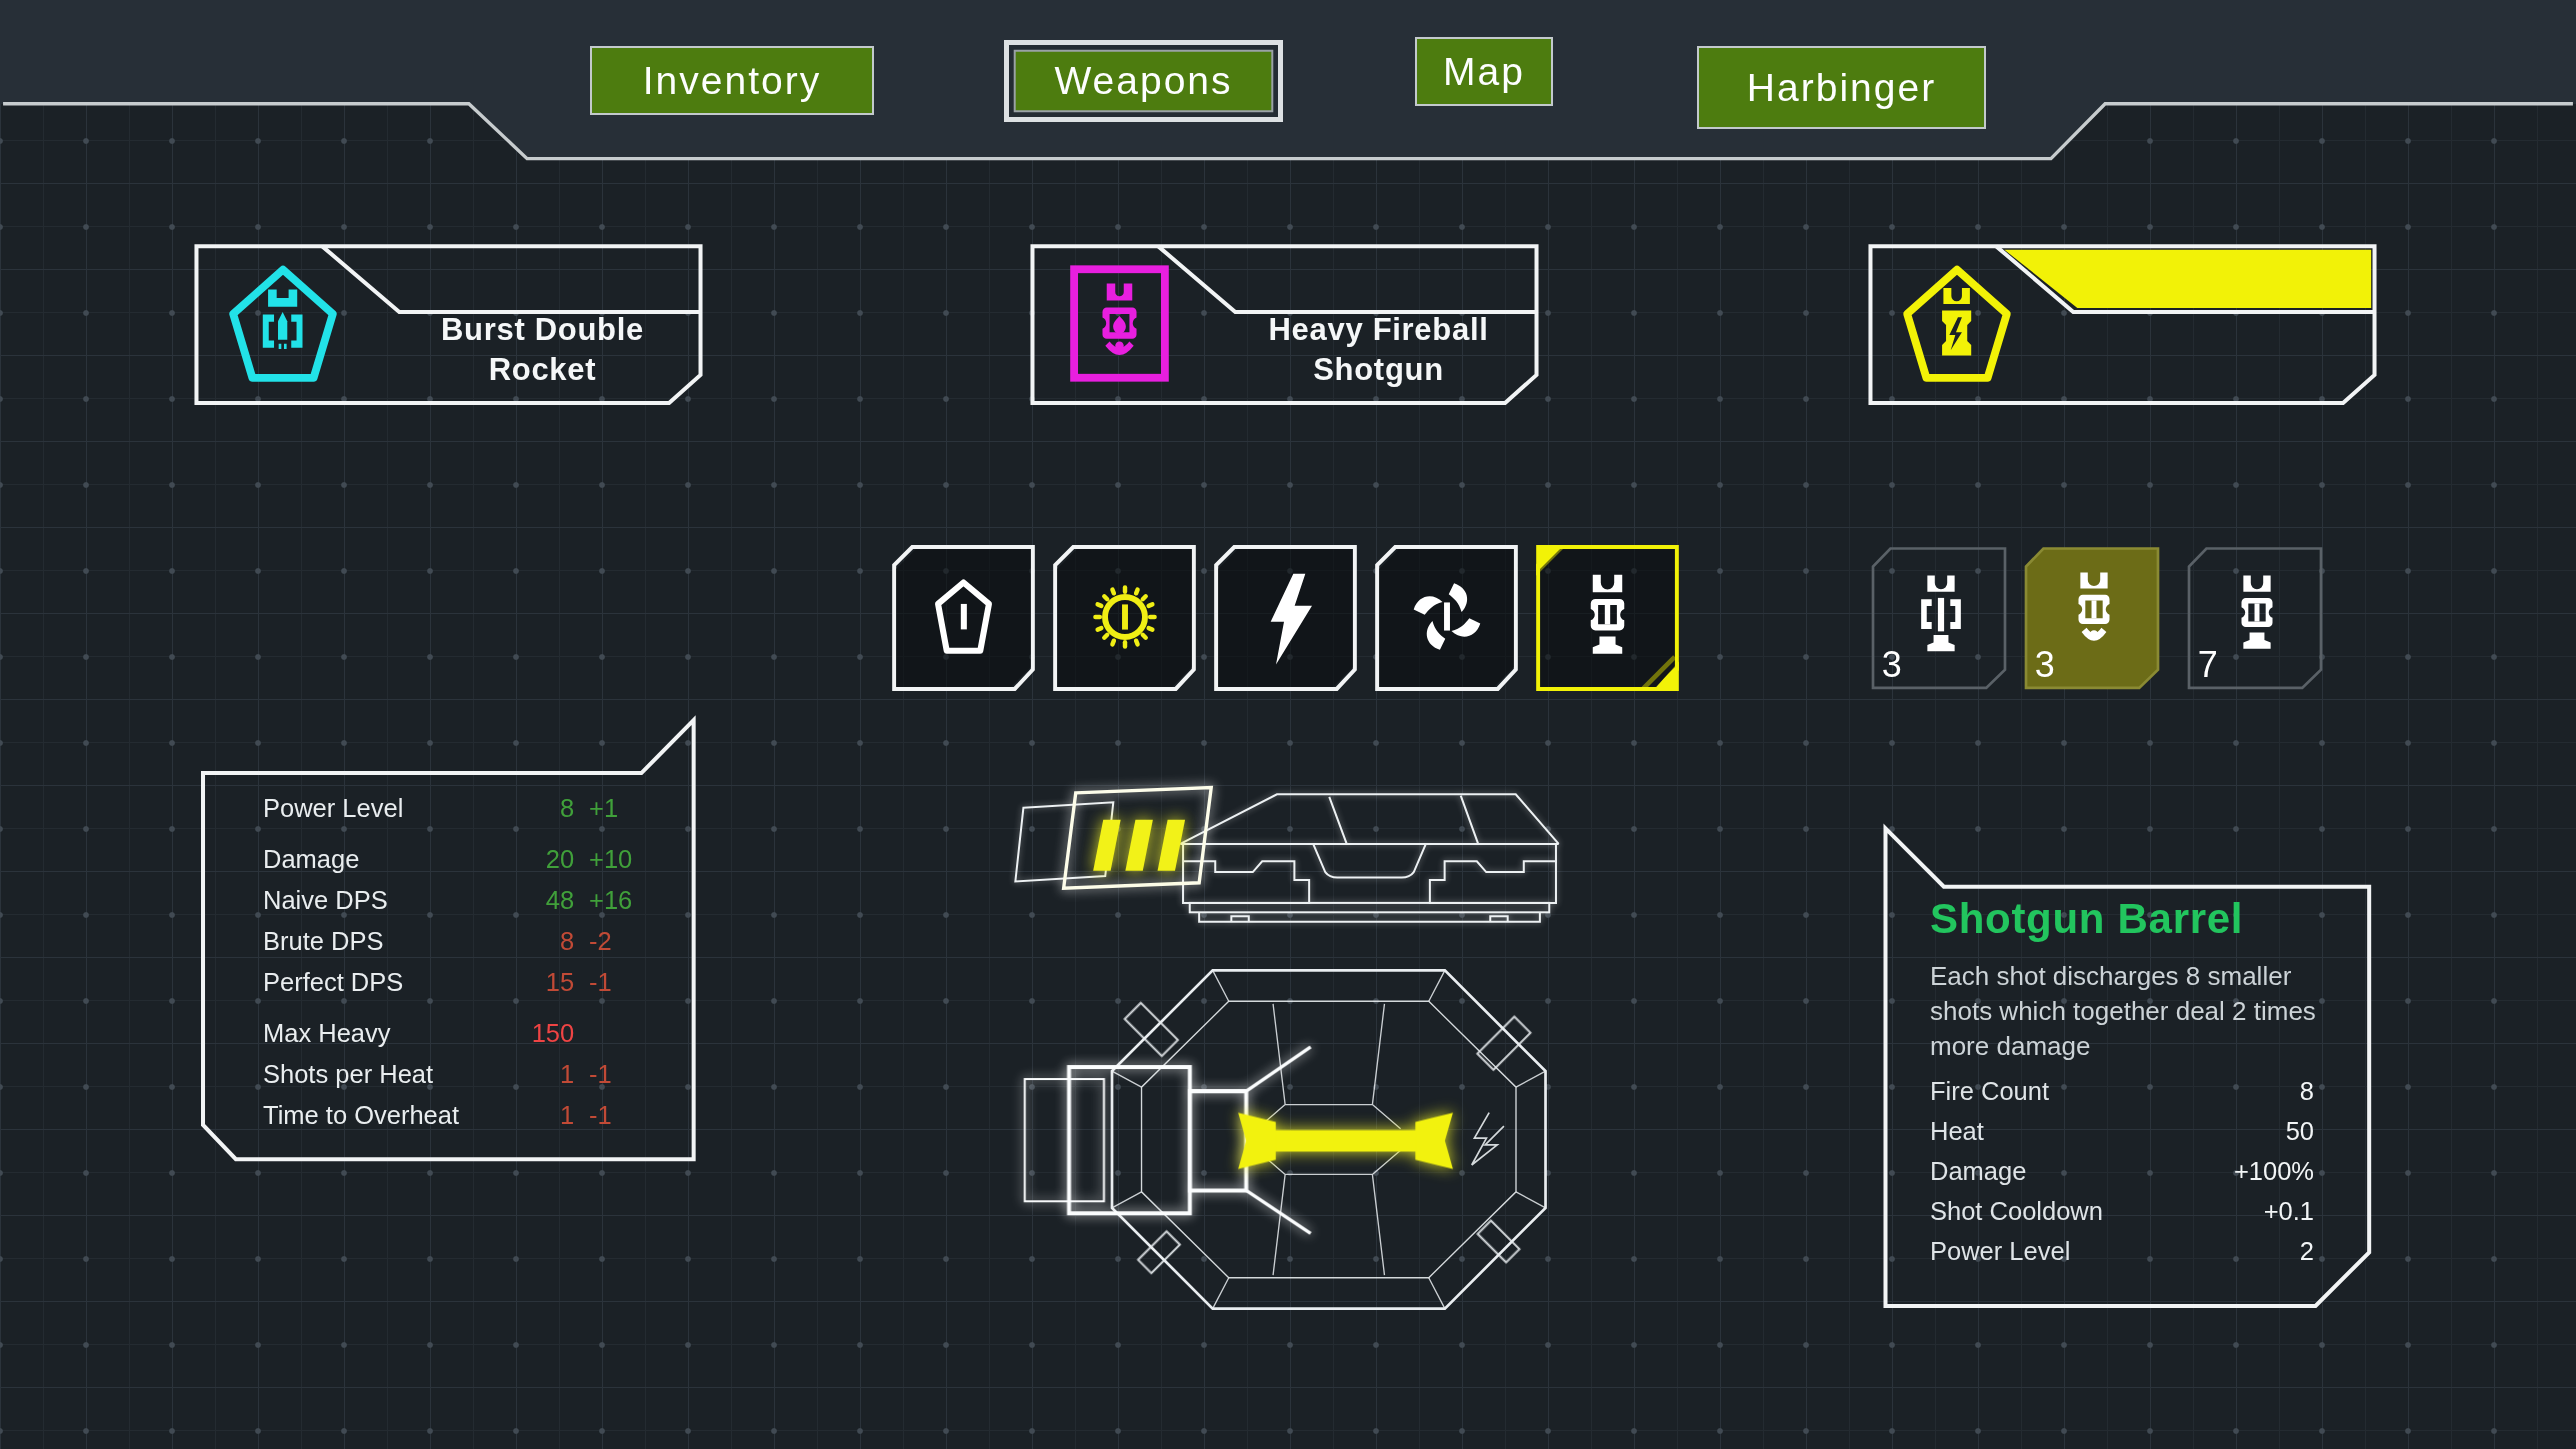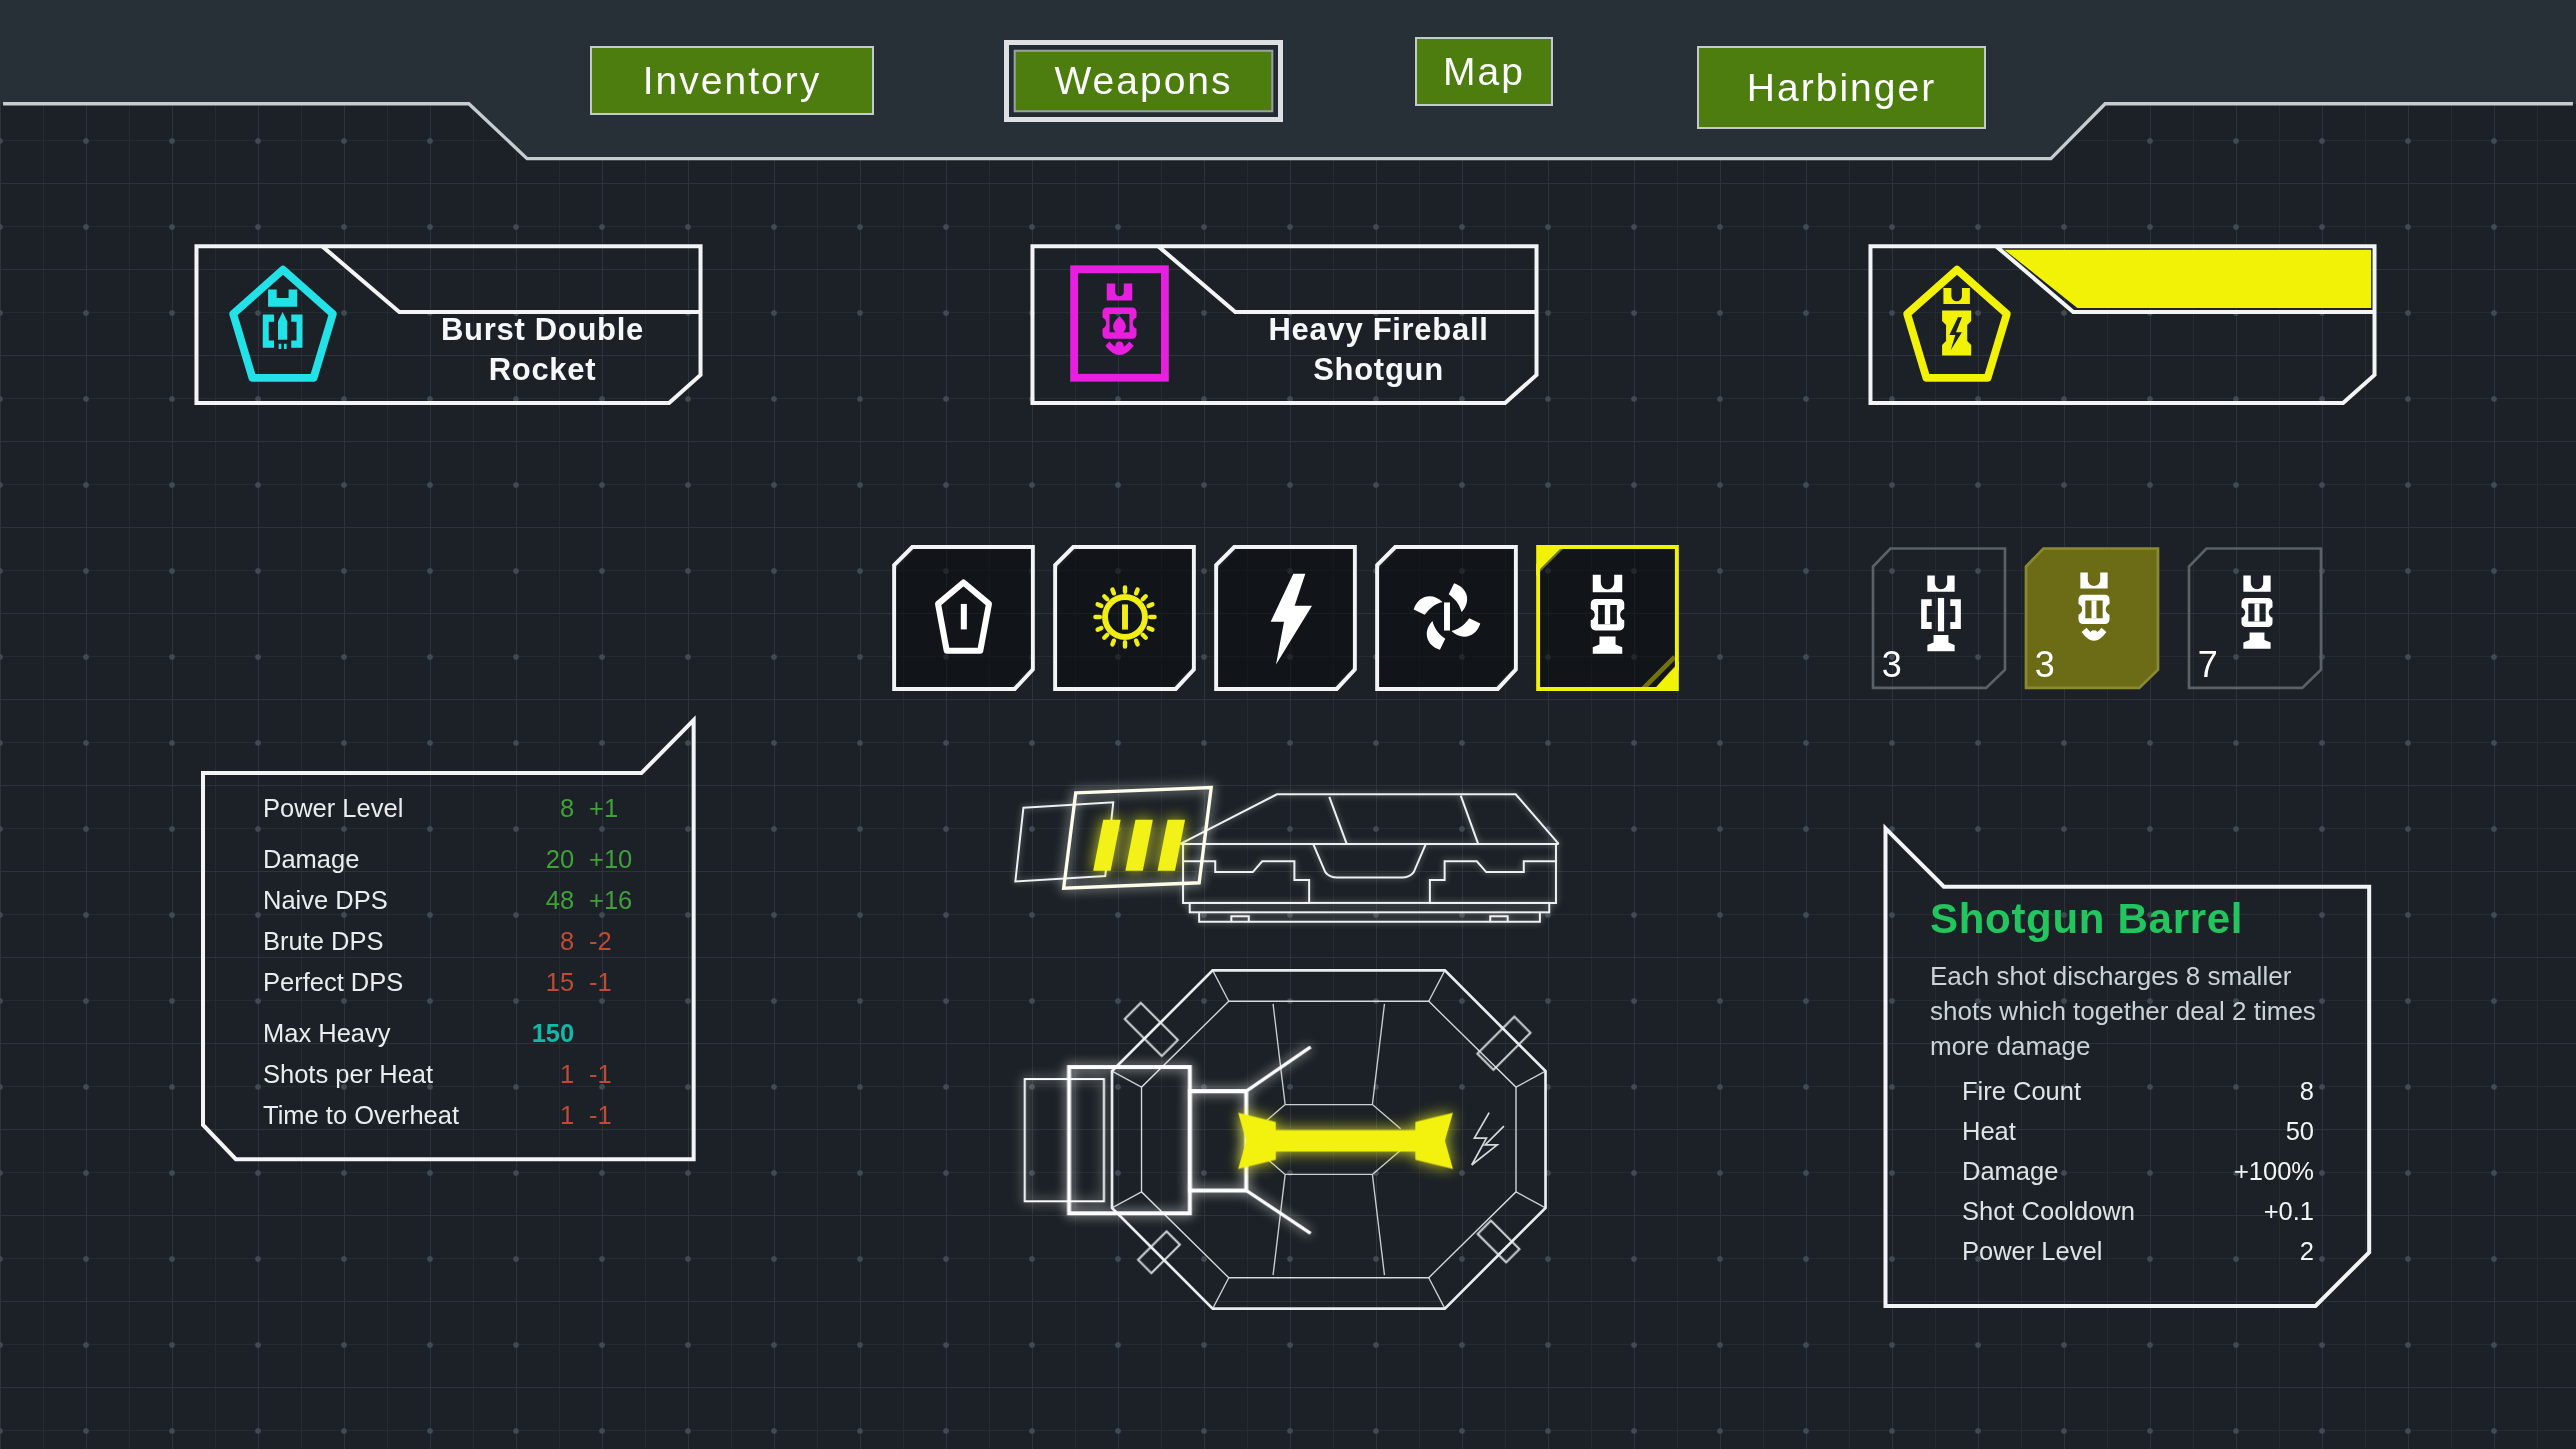--- a/index.html
+++ b/index.html
@@ -49,27 +49,27 @@
   .otile .count{position:absolute;left:10.7px;bottom:4px;font-size:36px;color:#ffffff;letter-spacing:0.7px;}
 
   
   .panelL{left:201px;top:716px;width:496px;height:446px;}
   .panelL .rows{position:absolute;left:62px;top:72px;width:388px;}
   .rowL{display:flex;align-items:center;height:41px;font-size:25.5px;}
   .rowL .lbl{flex:1;color:#e9edef;}
   .rowL .val{width:81px;text-align:right;}
   .rowL .dlt{width:62px;padding-left:14.8px;}
   .gap{margin-top:10px;}
-  .c-green{color:#40a03a;} .c-red{color:#c14a36;} .c-white{color:#14b8a6;font-weight:bold;}
+  .c-green{color:#40a03a;} .c-red{color:#c14a36;} .c-white{color:#ef4444;}
 
   .panelR{left:1882px;top:825px;width:490px;height:483px;}
   .panelR .ttl{position:absolute;left:48px;top:70px;font-size:42px;font-weight:700;letter-spacing:0.7px;color:#22c55e;}
   .panelR .desc{position:absolute;left:48px;top:134px;width:396px;font-size:26px;line-height:35px;color:#ccd3d7;}
   .panelR .rows{position:absolute;left:48px;top:246px;width:384px;}
-  .rowR{display:flex;align-items:center;height:40px;font-size:25.5px;margin-left:32px;}
+  .rowR{display:flex;align-items:center;height:40px;font-size:25.5px;}
   .rowR .lbl{flex:1;color:#dfe4e7;}
   .rowR .val{text-align:right;color:#f2f5f6;}
 
   .glowW{filter:drop-shadow(0 0 9px rgba(255,255,255,.85));}
   .glowWs{filter:drop-shadow(0 0 5px rgba(255,255,255,.45));}
   .glowY{filter:drop-shadow(0 0 12px rgba(242,242,40,.85));}
 </style>
 </head>
 <body>
 

